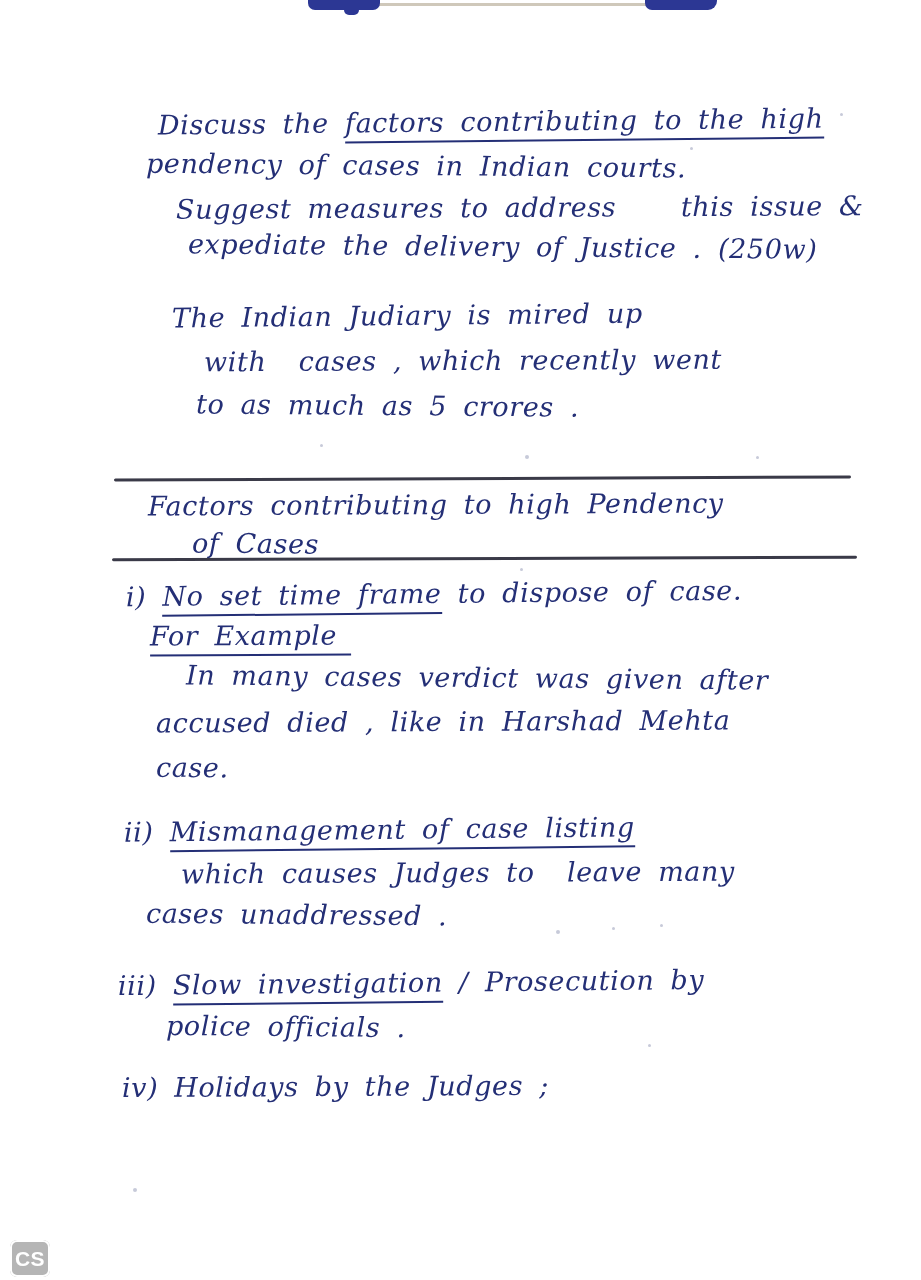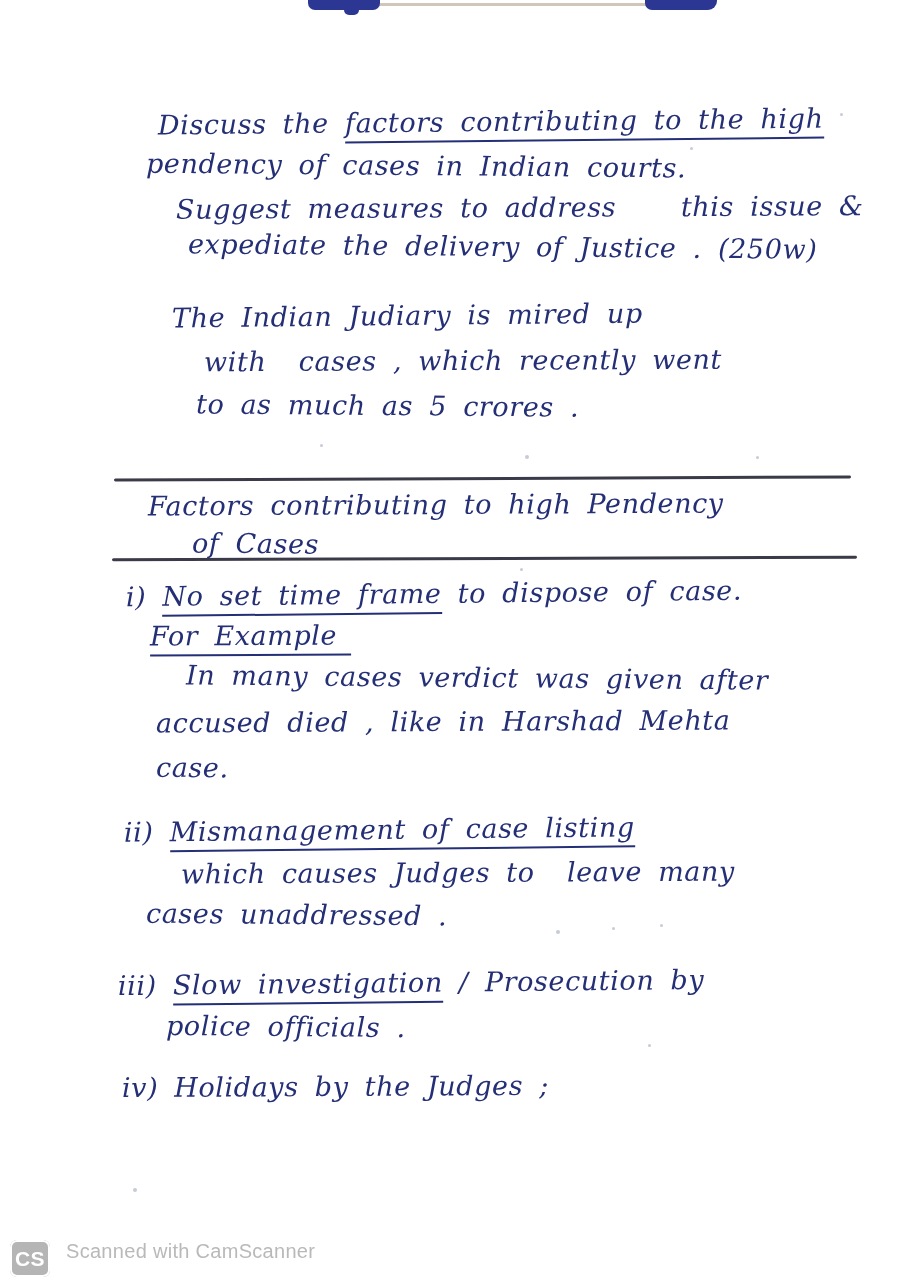--- a/index.html
+++ b/index.html
@@ -22,21 +22,21 @@
   .u{border-bottom:2.5px solid var(--ink);padding-bottom:3px;}
   .u.wide{padding-right:14px;}
   .marker{margin-right:16px;}
   .rA{transform:rotate(-0.6deg);}
   .rB{transform:rotate(0.5deg);}
   .rC{transform:rotate(-0.3deg);}
   .rule{position:absolute;height:3px;background:var(--rule);border-radius:2px;}
   
   .speck{position:absolute;background:rgba(70,80,130,.30);border-radius:50%;}
   
-  .watermark{position:absolute;left:10px;top:1240px;display:flex;align-items:flex-start;gap:16px;}
+  .watermark{position:absolute;left:10px;top:1240px;display:flex;align-items:flex-end;gap:16px;}
   .cs-badge{
     width:40px;height:37px;background:#b5b5b5;border-radius:7px;
     box-shadow:inset 0 0 0 2px #ffffff;display:flex;align-items:center;justify-content:center;
     font-family:"Liberation Sans",sans-serif;font-weight:bold;font-size:21px;color:#ffffff;
     letter-spacing:.5px;
   }
   .cs-text{
     font-family:"Liberation Sans",sans-serif;font-size:20px;color:var(--watermark);
     letter-spacing:.3px;
   }
@@ -90,16 +90,15 @@
   <div class="speck" style="left:660px;top:924px;width:3px;height:3px"></div>
   <div class="speck" style="left:133px;top:1188px;width:4px;height:4px"></div>
   <div class="speck" style="left:756px;top:456px;width:3px;height:3px"></div>
   <div class="speck" style="left:648px;top:1044px;width:3px;height:3px"></div>
   <div class="speck" style="left:520px;top:568px;width:3px;height:3px"></div>
 
   <div class="watermark">
     <div class="cs-badge">
         <span>CS</span>
       </div>
-    <span class="cs-text">Scanned with CamScanner</span>
   </div>
 
 </div>
 
 </body></html>

